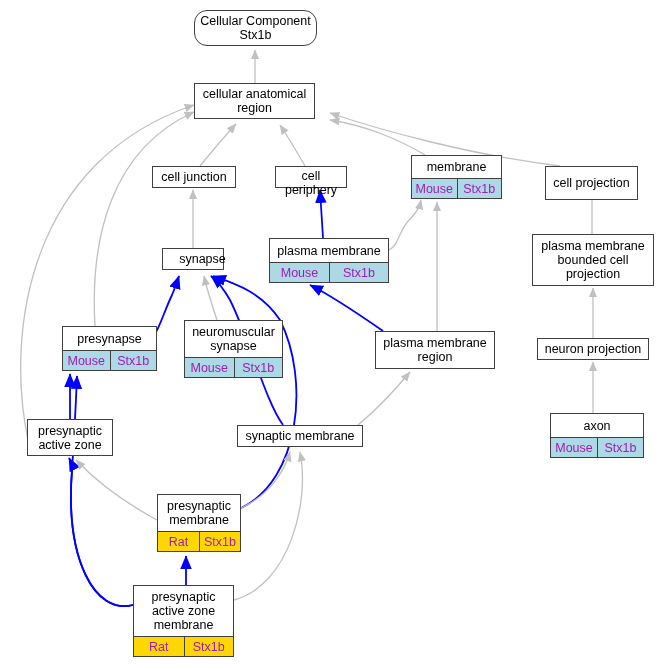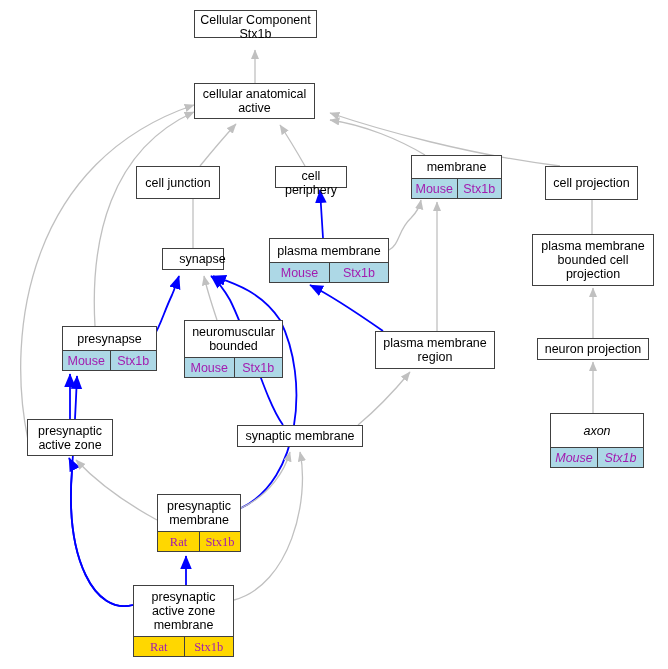--- a/index.html
+++ b/index.html
@@ -39,21 +39,21 @@
   .node .evcell{
     box-sizing:border-box;
     flex:1 1 50%;
     display:flex;align-items:center;justify-content:center;
     font-size:12.5px;
     color:#a21caf;
     line-height:14px;
   }
   .node .evcell + .evcell{ border-left:1.4px solid #404040; }
   .ev-mouse{ background:#ADD8E6; }
-  .ev-rat{ background:#FFD700;font-family:Liberation Serif, serif; }
+  .ev-rat{ background:#FFD700; }
 </style>
 </head>
 <body>
 
 <div id="stage">
   <svg id="edges" xmlns="http://www.w3.org/2000/svg">
     <defs>
       <marker id="arrow-gray" markerWidth="9" markerHeight="9" refX="7.2" refY="3.2" orient="auto" markerUnits="strokeWidth">
         <path d="M0,0 L7.6,3.2 L0,6.4 z" fill="#c0c0c0"></path>
       </marker>
@@ -85,29 +85,29 @@
         <path d="M 70,419 L 70,374" stroke="#0000ff" stroke-width="1.8" fill="none" marker-end="url(#arrow-blue)"></path>
         <path d="M 133,605 C 95,615 65,560 72,470 C 74,440 76,400 77,376" stroke="#0000ff" stroke-width="1.8" fill="none" marker-end="url(#arrow-blue)"></path>
         <path d="M 133,605 C 95,615 65,560 72,470 C 74,466 70,460 69,458" stroke="#0000ff" stroke-width="1.8" fill="none" marker-end="url(#arrow-blue)"></path>
         <path d="M 157,520 C 120,500 95,480 76,460" stroke="#c0c0c0" stroke-width="1.3" fill="none" marker-end="url(#arrow-gray)"></path>
         <path d="M 186,585 L 186,556" stroke="#0000ff" stroke-width="1.8" fill="none" marker-end="url(#arrow-blue)"></path>
         <path d="M 241,508 C 270,495 285,470 290,452" stroke="#c0c0c0" stroke-width="1.3" fill="none" marker-end="url(#arrow-gray)"></path>
         <path d="M 234,600 C 290,585 310,500 300,452" stroke="#c0c0c0" stroke-width="1.3" fill="none" marker-end="url(#arrow-gray)"></path>
       </g>
   </svg>
   <div id="node-layer">
-      <div class="node" style="left: 194px; top: 10px; width: 123px; height: 28px;">
+      <div class="node" style="left: 194px; top: 10px; width: 123px; height: 36px; border-radius: 13px;">
         <div class="title">Cellular Component
 Stx1b</div>
       </div>
       <div class="node" style="left: 194px; top: 83px; width: 121px; height: 36px;">
         <div class="title">cellular anatomical
-active</div>
+region</div>
       </div>
-      <div class="node" style="left: 136px; top: 166px; width: 84px; height: 33px;">
+      <div class="node" style="left: 152px; top: 166px; width: 84px; height: 22px;">
         <div class="title">cell junction</div>
       </div>
       <div class="node" style="left: 275px; top: 166px; width: 72px; height: 22px;">
         <div class="title">cell periphery</div>
       </div>
       <div class="node" style="left: 411px; top: 155px; width: 91px; height: 44px;">
         <div class="title">membrane</div>
         <div class="evrow">
           <div class="evcell ev-mouse">Mouse</div>
           <div class="evcell ev-mouse">Stx1b</div>
@@ -133,41 +133,41 @@
       </div>
       <div class="node" style="left: 46px; top: 326px; width: 95px; height: 45px; margin-left: 16px;">
         <div class="title">presynapse</div>
         <div class="evrow">
           <div class="evcell ev-mouse">Mouse</div>
           <div class="evcell ev-mouse">Stx1b</div>
         </div>
       </div>
       <div class="node" style="left: 184px; top: 320px; width: 99px; height: 58px;">
         <div class="title">neuromuscular
-bounded</div>
+synapse</div>
         <div class="evrow">
           <div class="evcell ev-mouse">Mouse</div>
           <div class="evcell ev-mouse">Stx1b</div>
         </div>
       </div>
       <div class="node" style="left: 375px; top: 331px; width: 120px; height: 38px;">
         <div class="title">plasma membrane
 region</div>
       </div>
       <div class="node" style="left: 537px; top: 338px; width: 112px; height: 22px;">
         <div class="title">neuron projection</div>
       </div>
       <div class="node" style="left: 27px; top: 419px; width: 86px; height: 37px;">
         <div class="title">presynaptic
 active zone</div>
       </div>
       <div class="node" style="left: 237px; top: 425px; width: 126px; height: 22px; align-items: center;">
         <div class="title">synaptic membrane</div>
       </div>
-      <div class="node" style="left: 550px; top: 413px; width: 94px; height: 55px; font-style: italic;">
+      <div class="node" style="left: 550px; top: 413px; width: 94px; height: 45px;">
         <div class="title">axon</div>
         <div class="evrow">
           <div class="evcell ev-mouse">Mouse</div>
           <div class="evcell ev-mouse">Stx1b</div>
         </div>
       </div>
       <div class="node" style="left: 157px; top: 494px; width: 84px; height: 58px;">
         <div class="title">presynaptic
 membrane</div>
         <div class="evrow">

